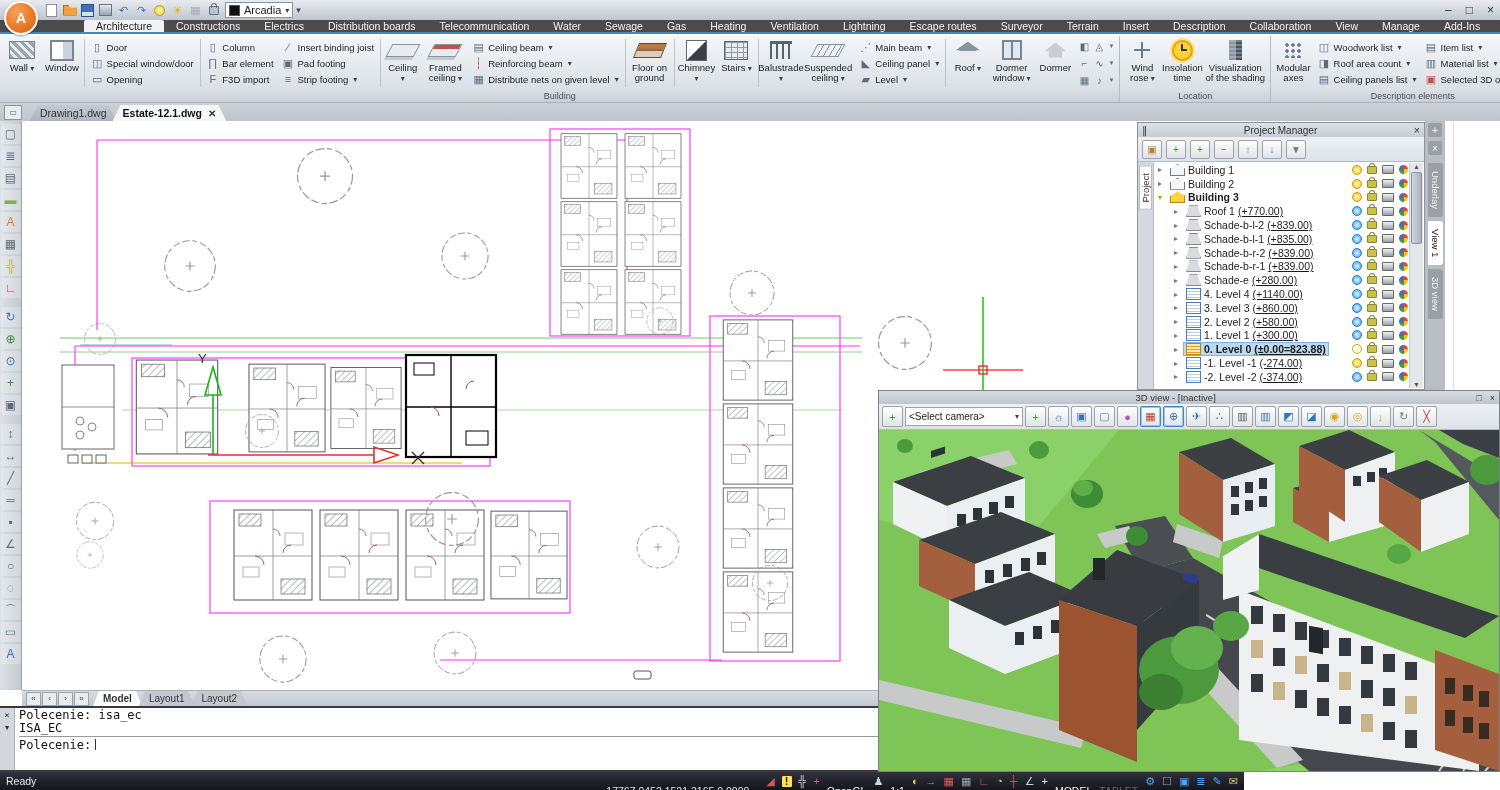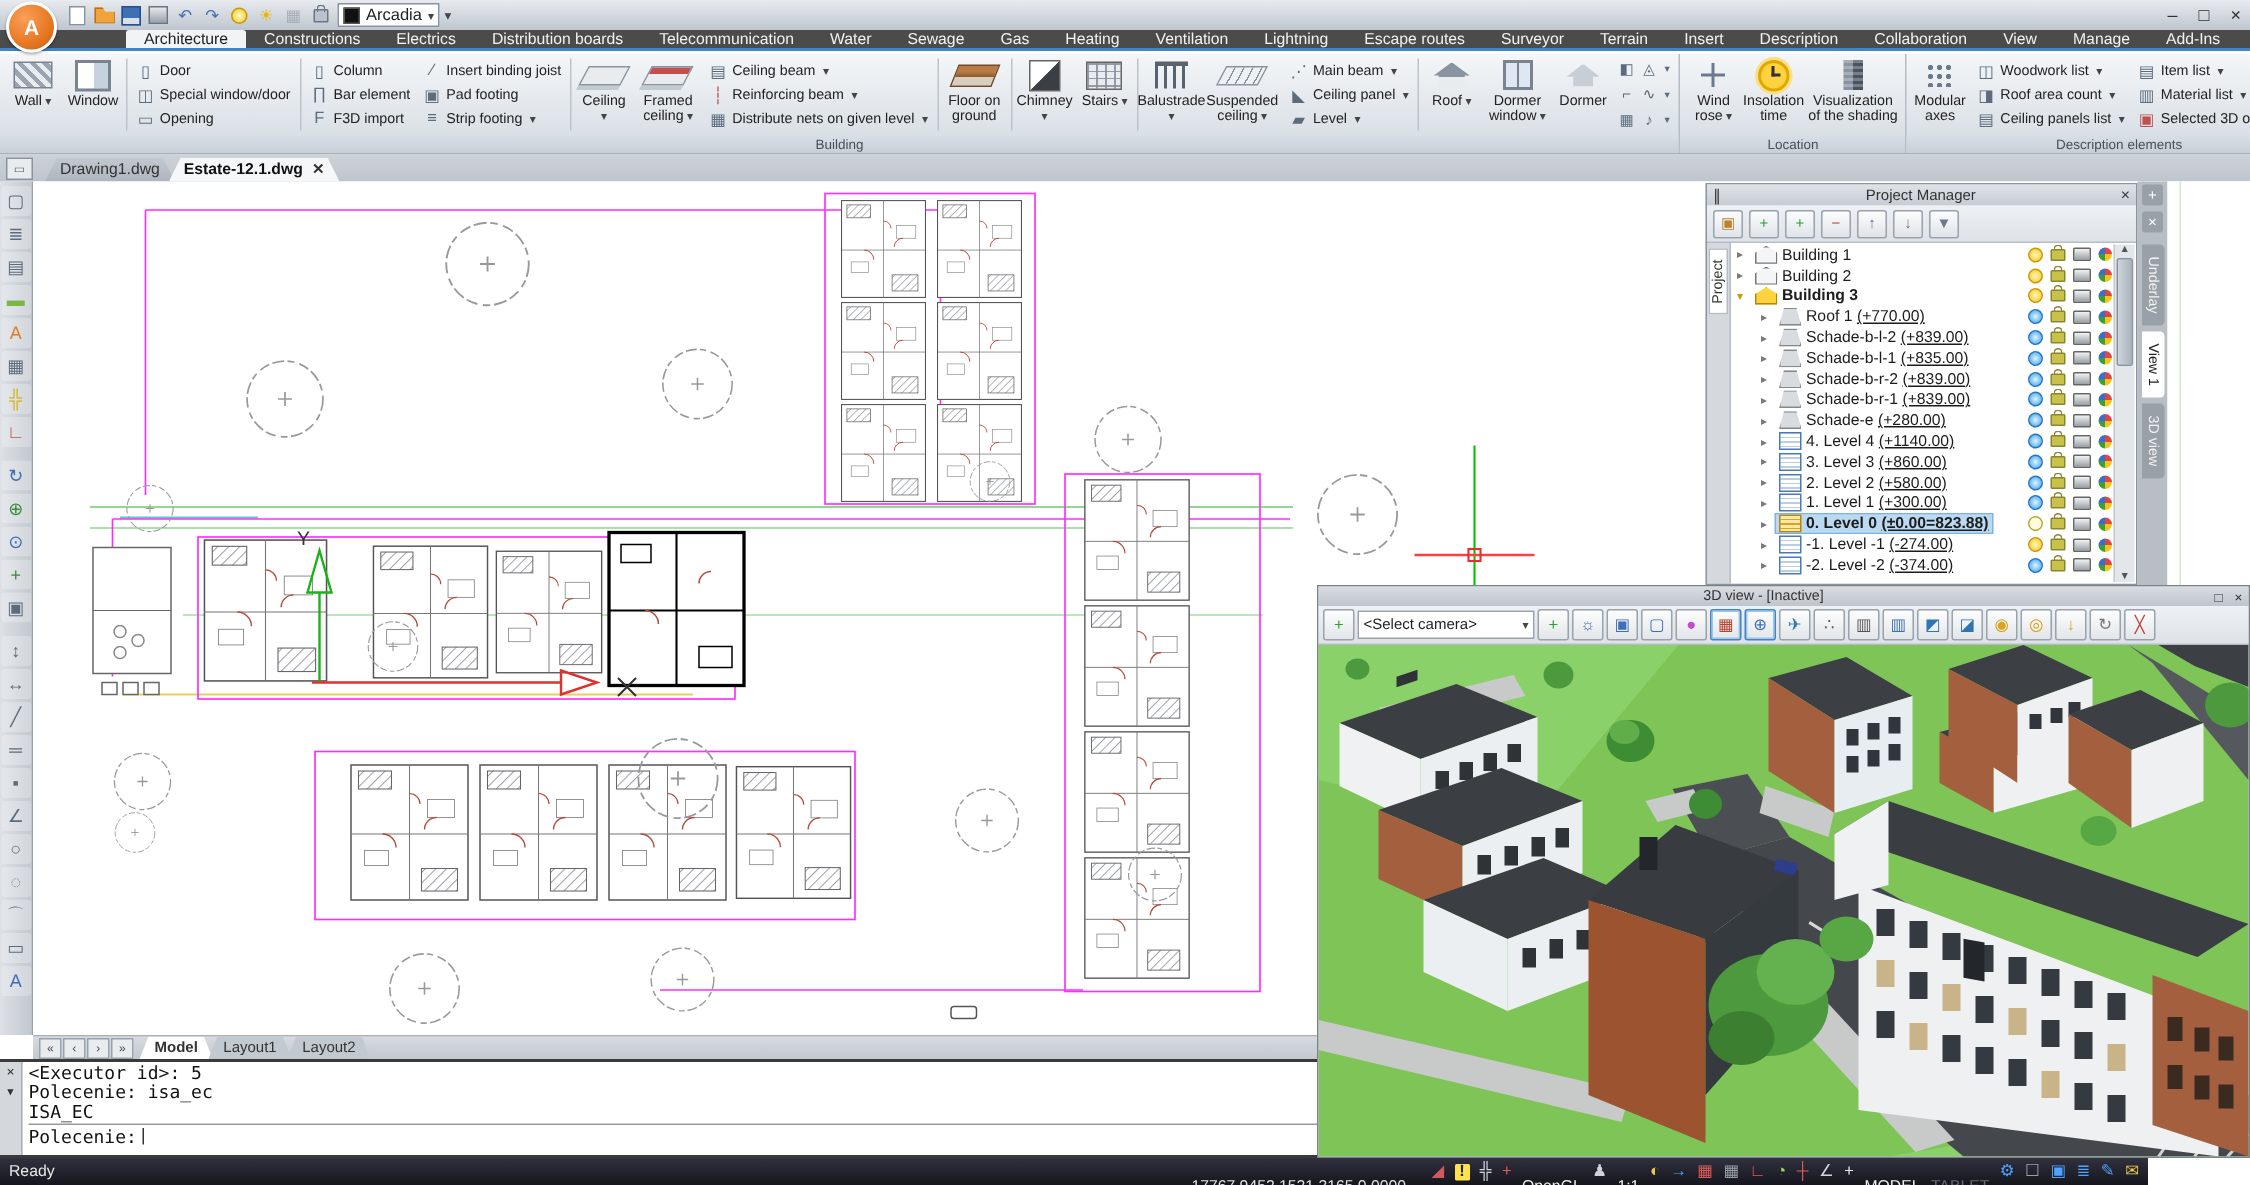--- a/index.html
+++ b/index.html
@@ -139,21 +139,21 @@
   .mtab{padding:0 10px;height:15px;display:flex;align-items:center;background:#c3c9d0;clip-path:polygon(6px 0,calc(100% - 6px) 0,100% 100%,0 100%);margin-right:-3px;}
   .mtab.active{background:#fff;font-weight:bold;}
   
   .cmd{position:absolute;left:0;top:706px;width:1500px;height:66px;background:#fff;border-top:2px solid #3a3a3a;border-bottom:2px solid #3a3a3a;display:flex;font-family:"DejaVu Sans Mono",monospace;font-size:12px;color:#111;box-sizing:border-box;}
   .cmd-gutter{width:14px;background:#d4d8dd;border-right:1px solid #aab2bb;display:flex;flex-direction:column;align-items:center;font-size:9px;color:#333;padding-top:2px;gap:4px;}
   .cmd-text{flex:1;display:flex;flex-direction:column;padding:1px 4px;}
   .cmd-line{line-height:13px;white-space:pre;}
   .cmd-prompt{border-top:1px solid #999;margin-top:1px;padding-top:2px;line-height:13px;display:flex;gap:4px;}
   .caret{display:inline-block;width:7px;height:11px;border-left:1px solid #333;}
   
-  .statusbar{position:absolute;left:0;top:772px;width:1432px;height:18px;background:linear-gradient(#31313f,#15151d);color:#e8e8e8;display:flex;align-items:center;font-size:10.5px;padding:0 6px;box-sizing:border-box;z-index:25;}
+  .statusbar{position:absolute;left:0;top:772px;width:1244px;height:18px;background:linear-gradient(#31313f,#15151d);color:#e8e8e8;display:flex;align-items:center;font-size:10.5px;padding:0 6px;box-sizing:border-box;z-index:25;}
   .sb-left{flex:1;}
   .sb-right{display:flex;align-items:flex-end;gap:7px;}
   .coords{font-size:10.5px;color:#dfe3e8;margin-right:10px;}
   .sic{font-size:11px;line-height:1;}
   .sic.warn{background:#ffe34d;color:#222;padding:0 3px;font-weight:bold;border-radius:1px;}
   .stx{color:#f2f2f2;margin-top:19px;}
   .stx.dim{color:#6a6a74;}
 </style>
 </head>
 <body>
@@ -1237,21 +1237,20 @@
   </div>
 
   <div class="cmd">
     <div class="cmd-gutter">
       <span>×</span>
       <span style="font-size:7px">▼</span>
     </div>
     <div class="cmd-text">
       <div>
 
-      <div class="cmd-line">&lt;Executor id&gt;: 5</div>
           <div class="cmd-line">Polecenie: isa_ec</div>
           <div class="cmd-line">ISA_EC</div>
         </div>
       <div class="cmd-prompt">
         <span>Polecenie:</span>
           <span class="caret"></span>
       </div>
     </div>
   </div>
 

